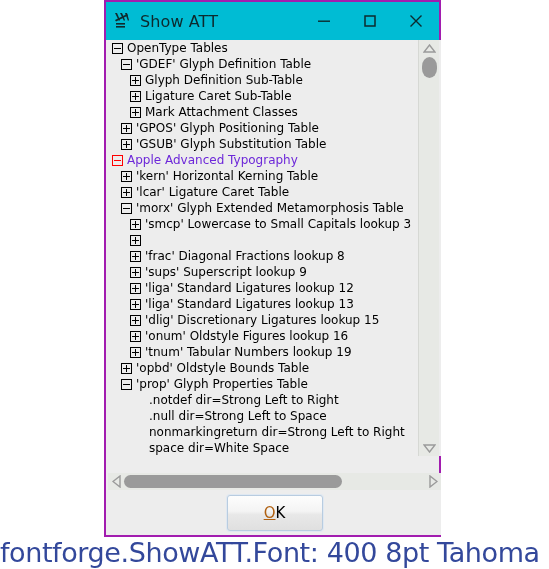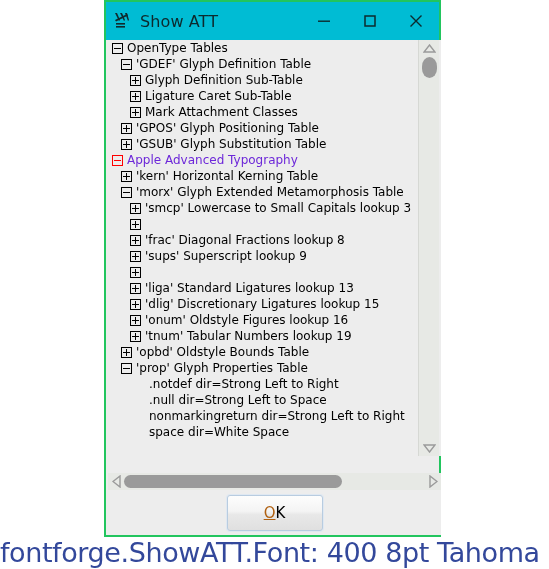--- a/index.html
+++ b/index.html
@@ -15,21 +15,21 @@
     overflow: hidden;
   }
 
   
   #window {
     position: absolute;
     left: 104px;
     top: 0px;
     width: 337px;
     height: 537px;
-    border: 2px solid #22c55e;
+    border: 2px solid #a21caf;
     box-sizing: border-box;
     background: #ededed;
   }
 
   
   #titlebar {
     position: absolute;
     left: 0; top: 0;
     width: 100%;
     height: 38px;
@@ -327,20 +327,25 @@
           <span class="toggle"></span>
           <span class="label">Apple Advanced Typography</span>
         </div>
         <div class="row">
           <span class="spacer" style="width: 13px;"></span>
           <span class="toggle plus"></span>
           <span class="label">'kern' Horizontal Kerning Table</span>
         </div>
         <div class="row">
           <span class="spacer" style="width: 13px;"></span>
+          <span class="toggle plus"></span>
+          <span class="label">'lcar' Ligature Caret Table</span>
+        </div>
+        <div class="row">
+          <span class="spacer" style="width: 13px;"></span>
           <span class="toggle"></span>
           <span class="label">'morx' Glyph Extended Metamorphosis Table</span>
         </div>
         <div class="row">
           <span class="spacer" style="width: 22px;"></span>
           <span class="toggle plus"></span>
           <span class="label">'smcp' Lowercase to Small Capitals lookup 3</span>
         </div>
         <div class="row">
           <span class="spacer" style="width: 22px;"></span>
@@ -352,20 +357,21 @@
           <span class="label">'frac' Diagonal Fractions lookup 8</span>
         </div>
         <div class="row">
           <span class="spacer" style="width: 22px;"></span>
           <span class="toggle plus"></span>
           <span class="label">'sups' Superscript lookup 9</span>
         </div>
         <div class="row">
           <span class="spacer" style="width: 22px;"></span>
           <span class="toggle plus"></span>
+          <span class="label">'liga' Standard Ligatures lookup 12</span>
         </div>
         <div class="row">
           <span class="spacer" style="width: 22px;"></span>
           <span class="toggle plus"></span>
           <span class="label">'liga' Standard Ligatures lookup 13</span>
         </div>
         <div class="row">
           <span class="spacer" style="width: 22px;"></span>
           <span class="toggle plus"></span>
           <span class="label">'dlig' Discretionary Ligatures lookup 15</span>

